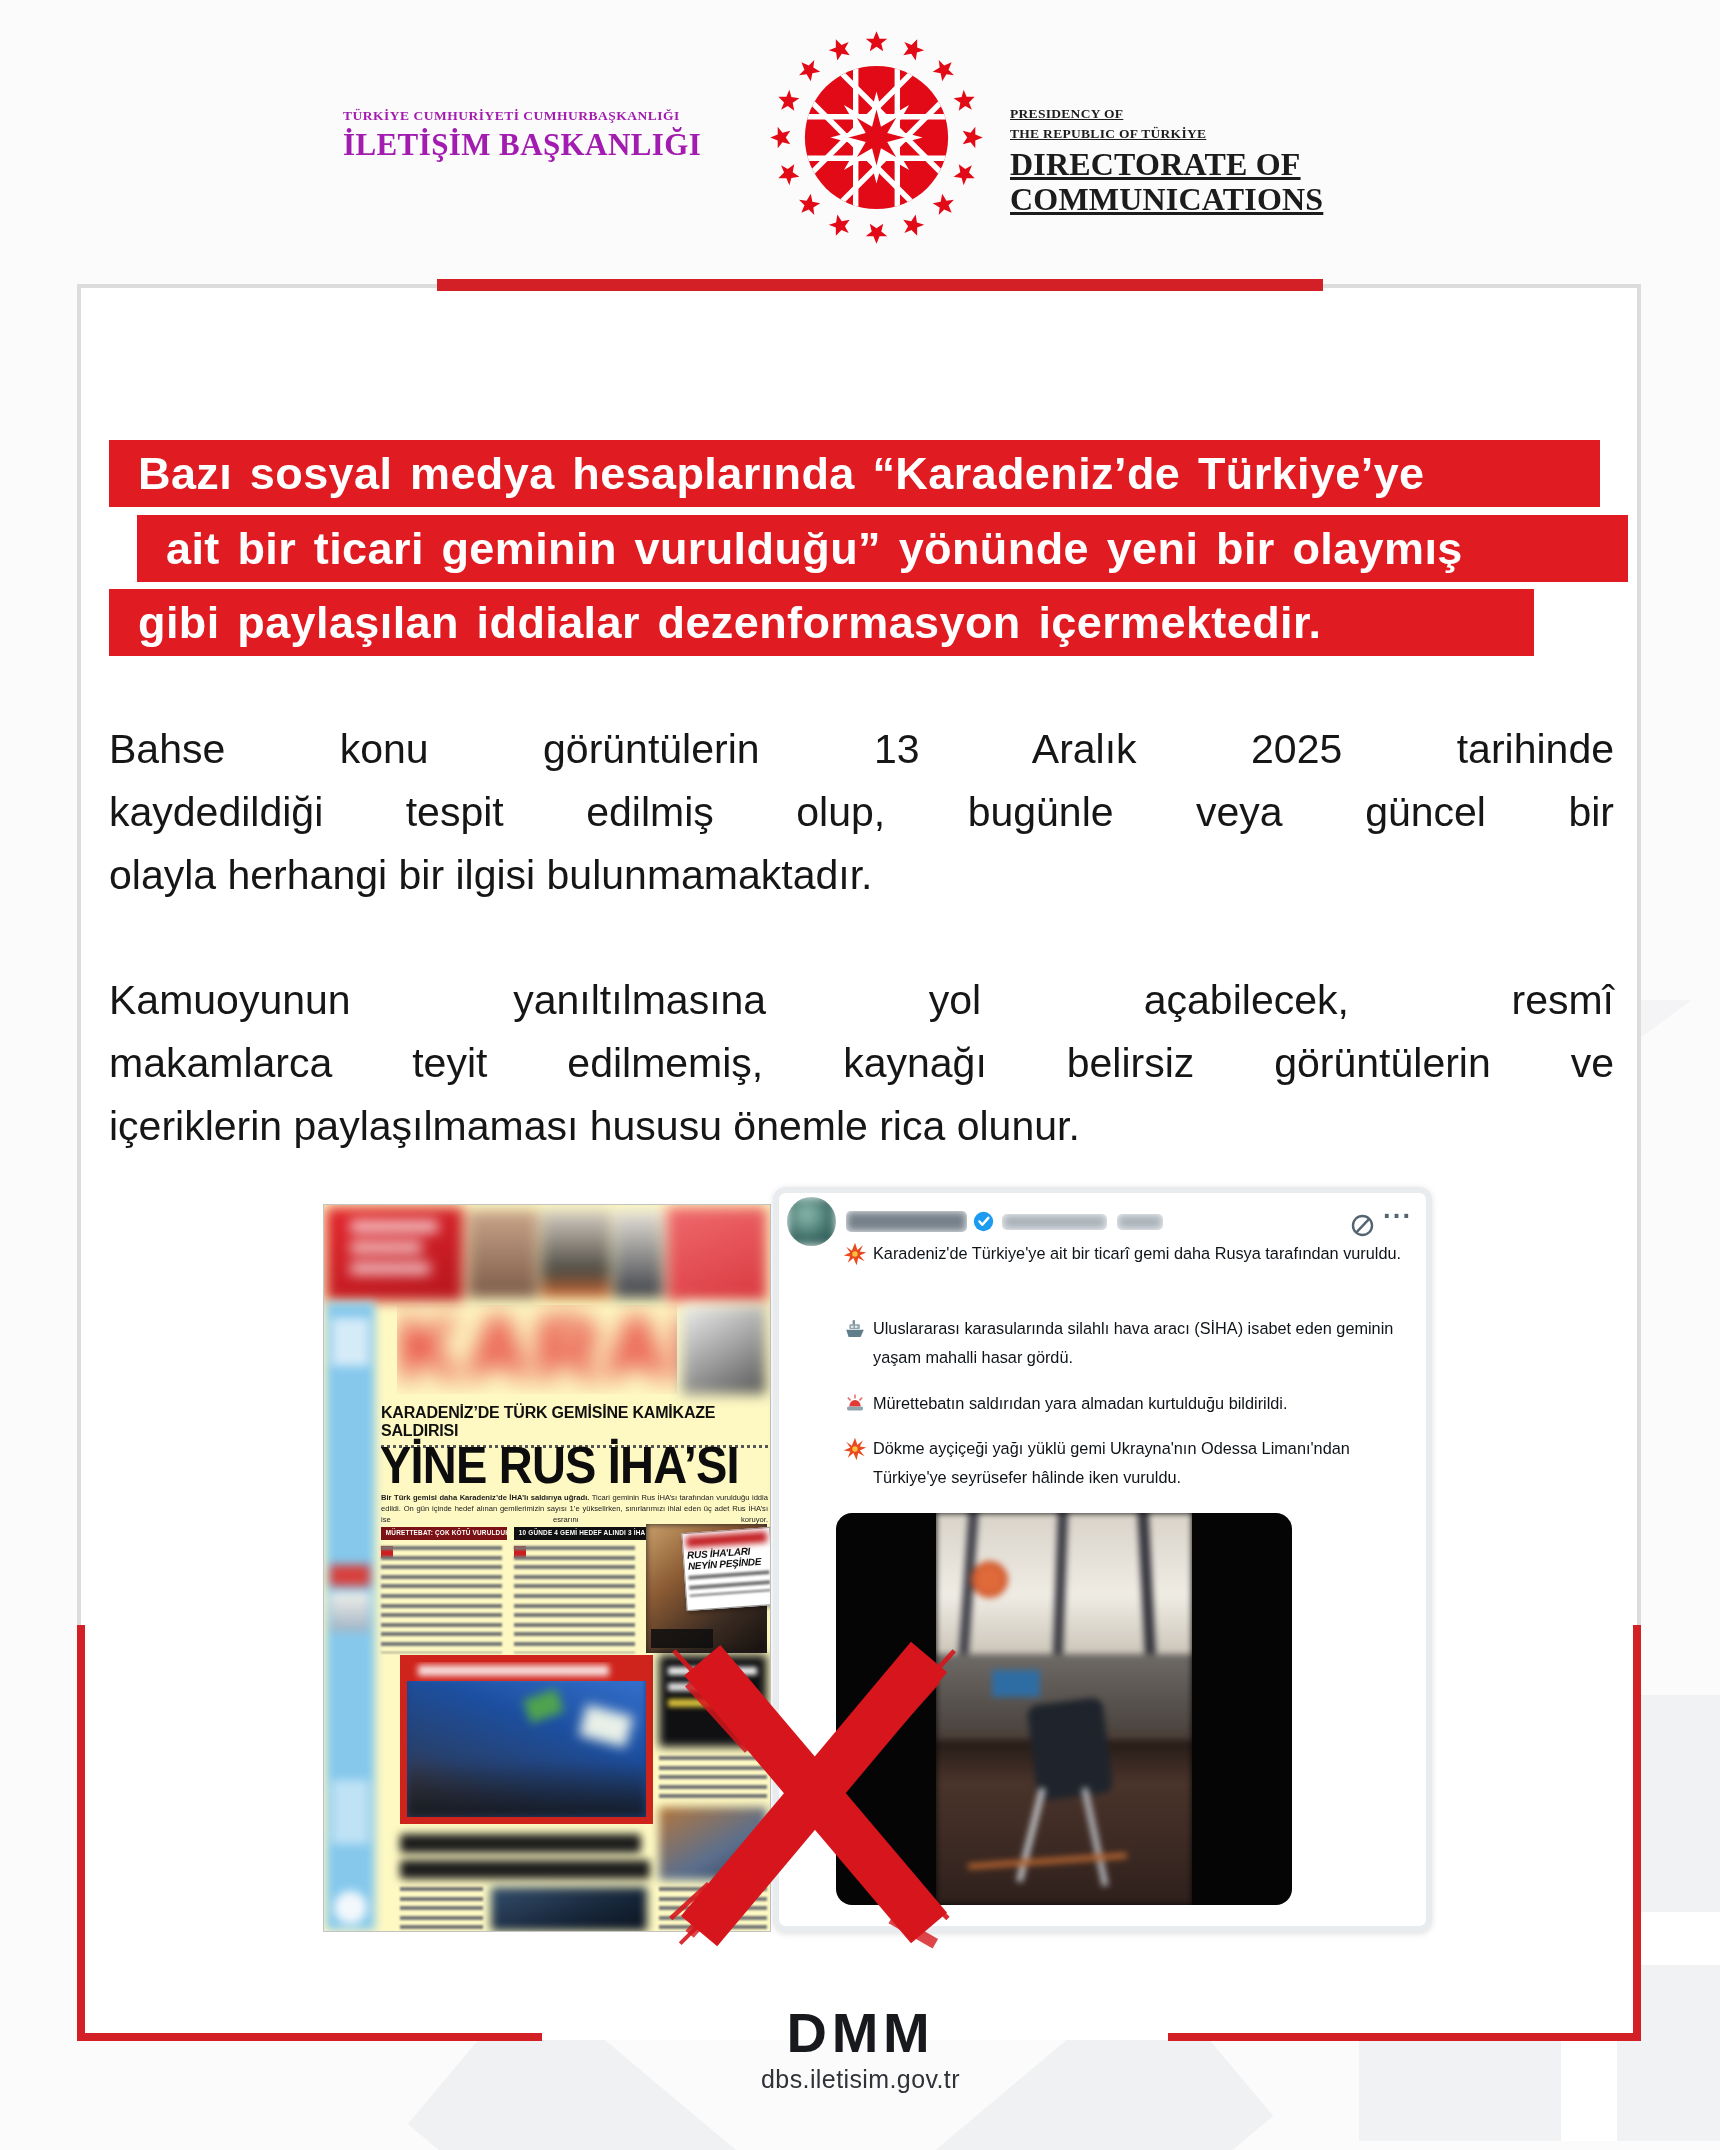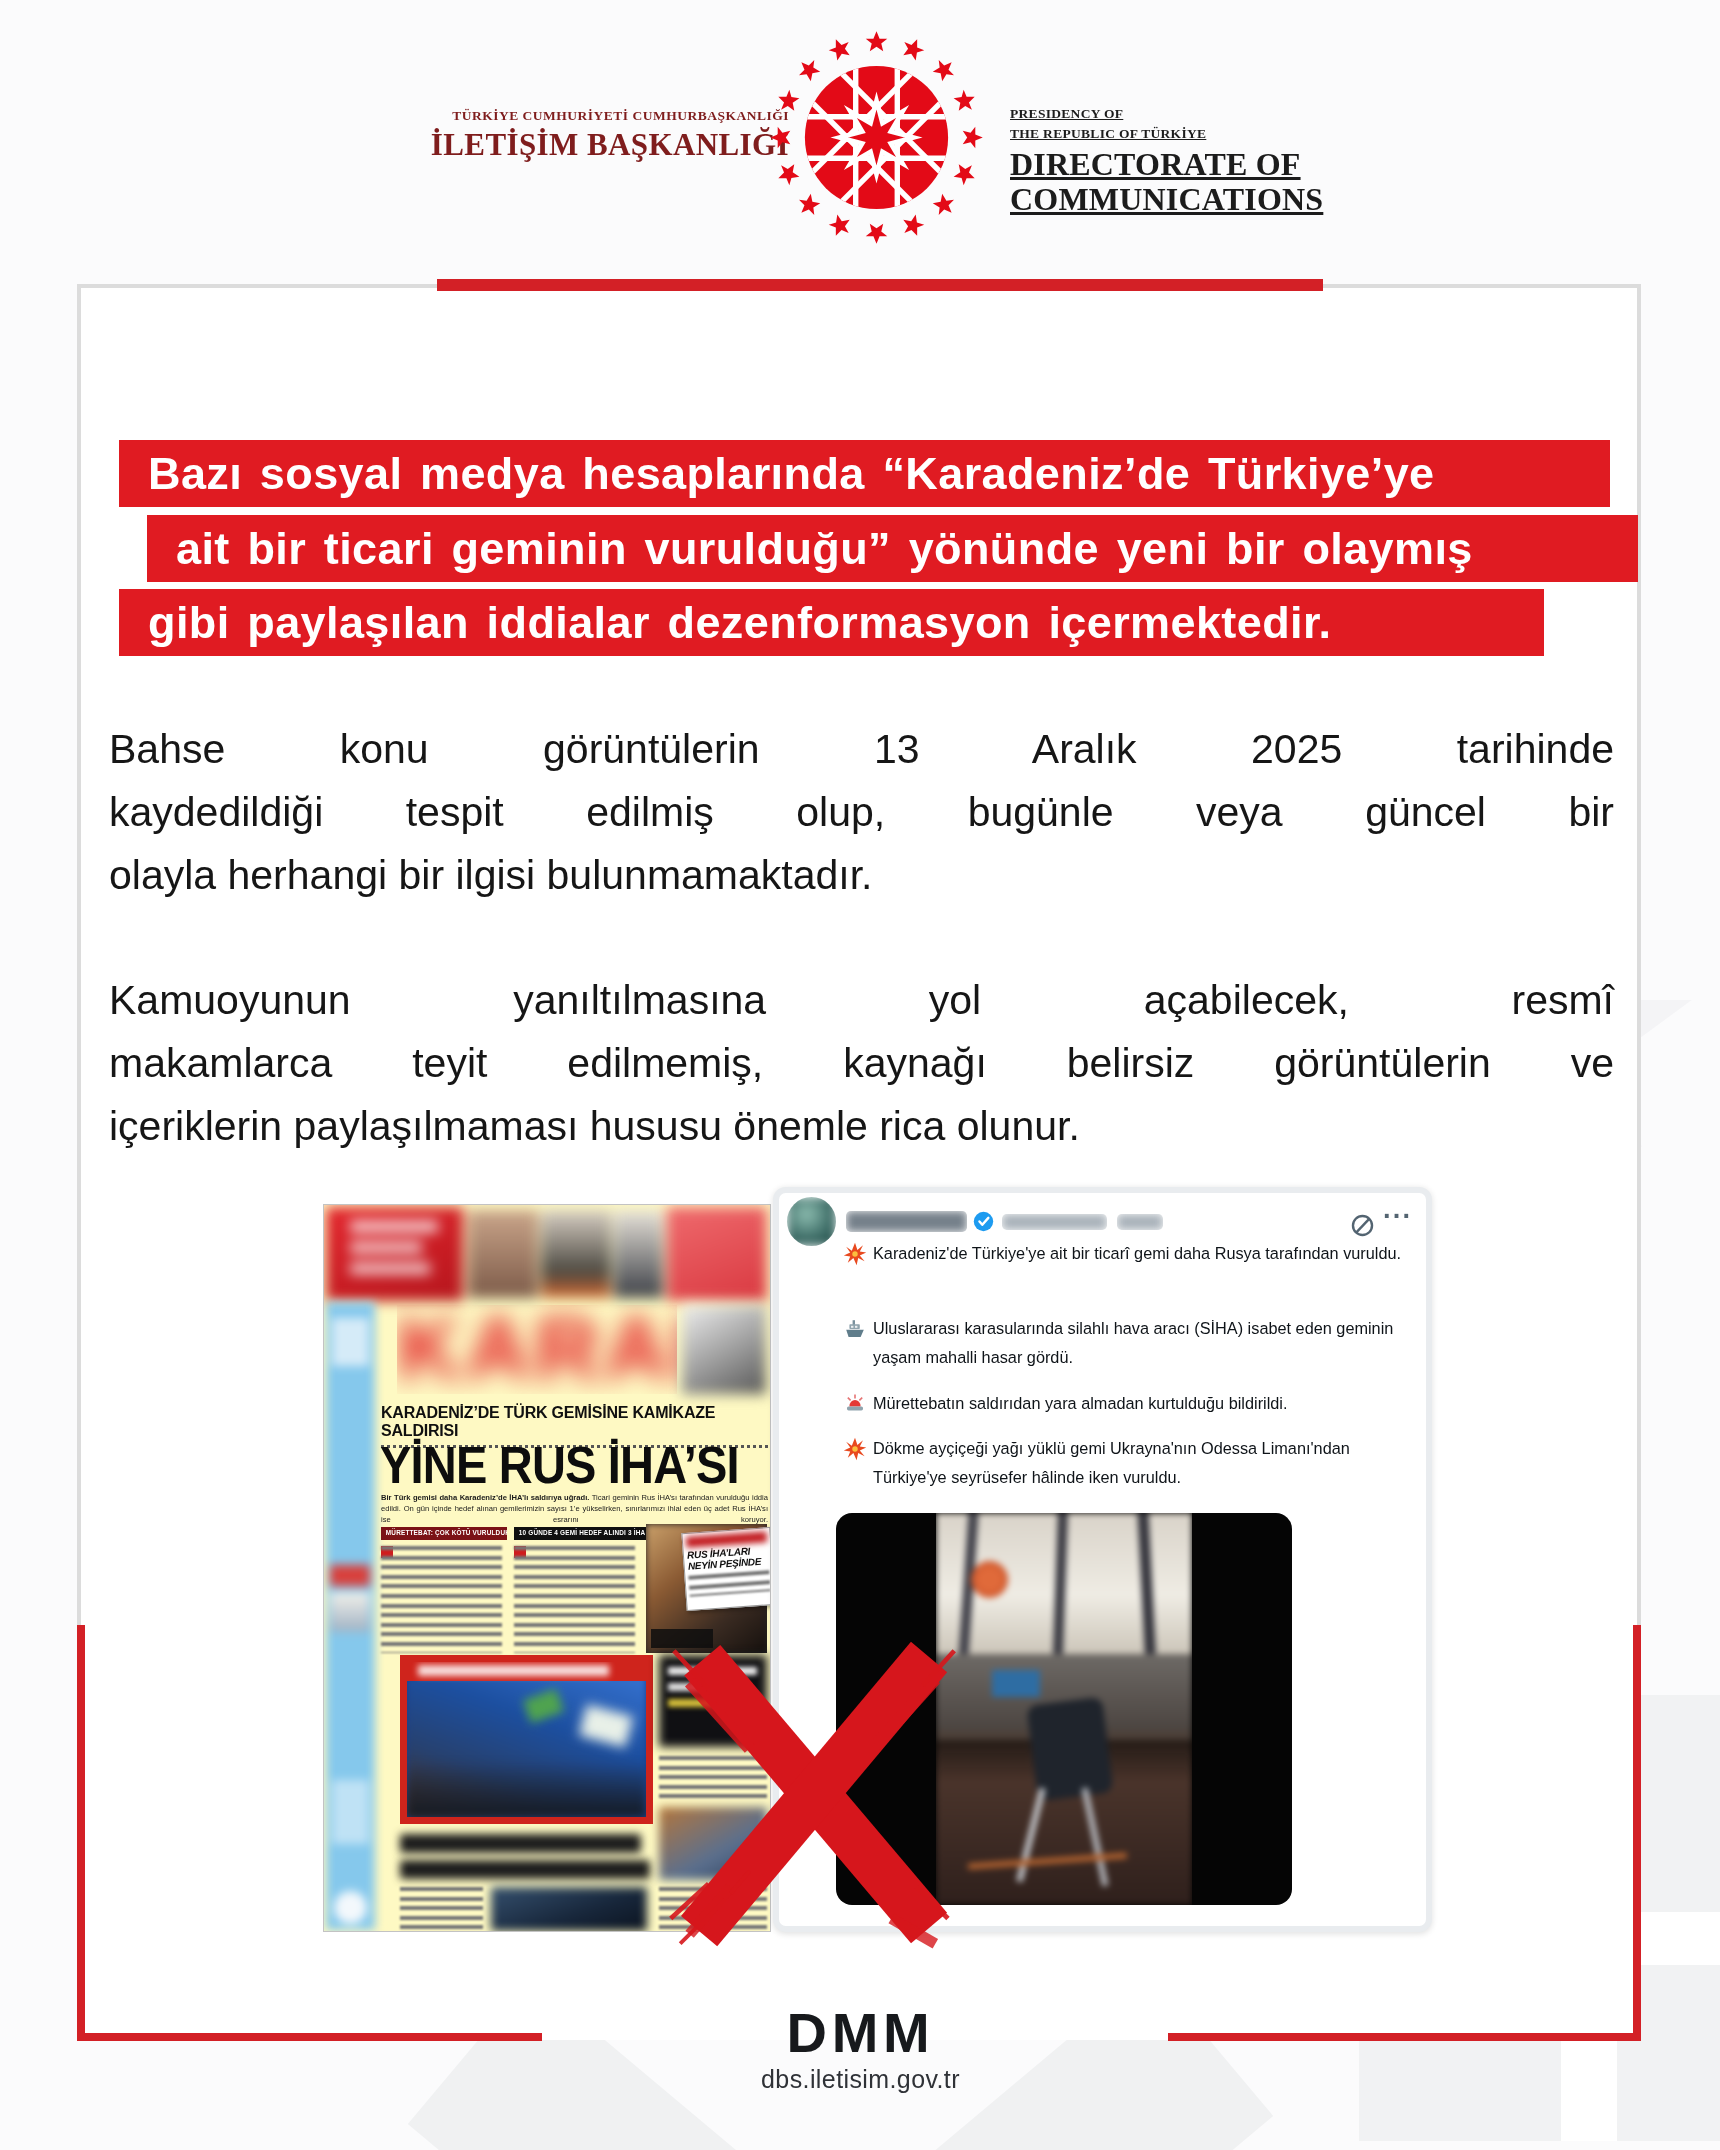--- a/index.html
+++ b/index.html
@@ -7,34 +7,34 @@
           font-family:"Liberation Sans",sans-serif;}
   .abs{position:absolute;}
 
   
   .wm-patch{left:1359px;top:1695px;width:362px;height:446px;background:#f1f2f3;}
   .wm-bar{background:#ffffff;}
   .wm-chev{background:#f0f1f2;}
   .wm-star{clip-path:polygon(50% 0%,61% 35%,98% 35%,68% 57%,79% 91%,50% 70%,21% 91%,32% 57%,2% 35%,39% 35%);}
 
   
-  .hdr-left{left:343px;top:108px;width:446px;text-align:right;color:#7f1d1d;}
+  .hdr-left{left:343px;top:108px;width:446px;text-align:left;color:#a21caf;}
   .org-small{font-family:"Liberation Serif",serif;font-weight:700;font-size:13.5px;letter-spacing:0.5px;}
   .org-large{font-family:"Liberation Serif",serif;font-weight:700;font-size:31px;letter-spacing:0.4px;margin-top:3.2px;}
   .hdr-right{left:1010px;top:104px;text-align:left;color:#1c1c1c;text-decoration:underline;}
   .hdr-right .org-small{font-size:13.5px;line-height:20px;letter-spacing:0.3px;}
   .hdr-right .org-large{font-size:32px;line-height:35px;margin-top:3px;letter-spacing:0.2px;}
 
   
   .card{left:77px;top:284px;width:1556px;height:1752px;background:#ffffff;
         border:4px solid #dcdcdc;border-bottom:none;}
   .red-seg{background:#d32026;}
 
   
-  .banner-bar{left:119px;height:67px;background:#e01b22;color:#ffffff;
+  .banner-bar{left:109px;height:67px;background:#e01b22;color:#ffffff;
               font-weight:700;font-size:45px;line-height:67px;padding-left:29px;
               letter-spacing:0.4px;word-spacing:4.8px;white-space:nowrap;}
 
   
   .para{left:109px;width:1505px;color:#161616;font-size:41px;line-height:63px;font-weight:400;}
   .pline{text-align:justify;text-align-last:justify;}
   .pline.last{text-align-last:left;}
 
   
   .np{left:323px;top:1204px;width:446px;height:726px;background:#fef9c3;border:0.8px solid #c3c3c3;overflow:hidden;}

